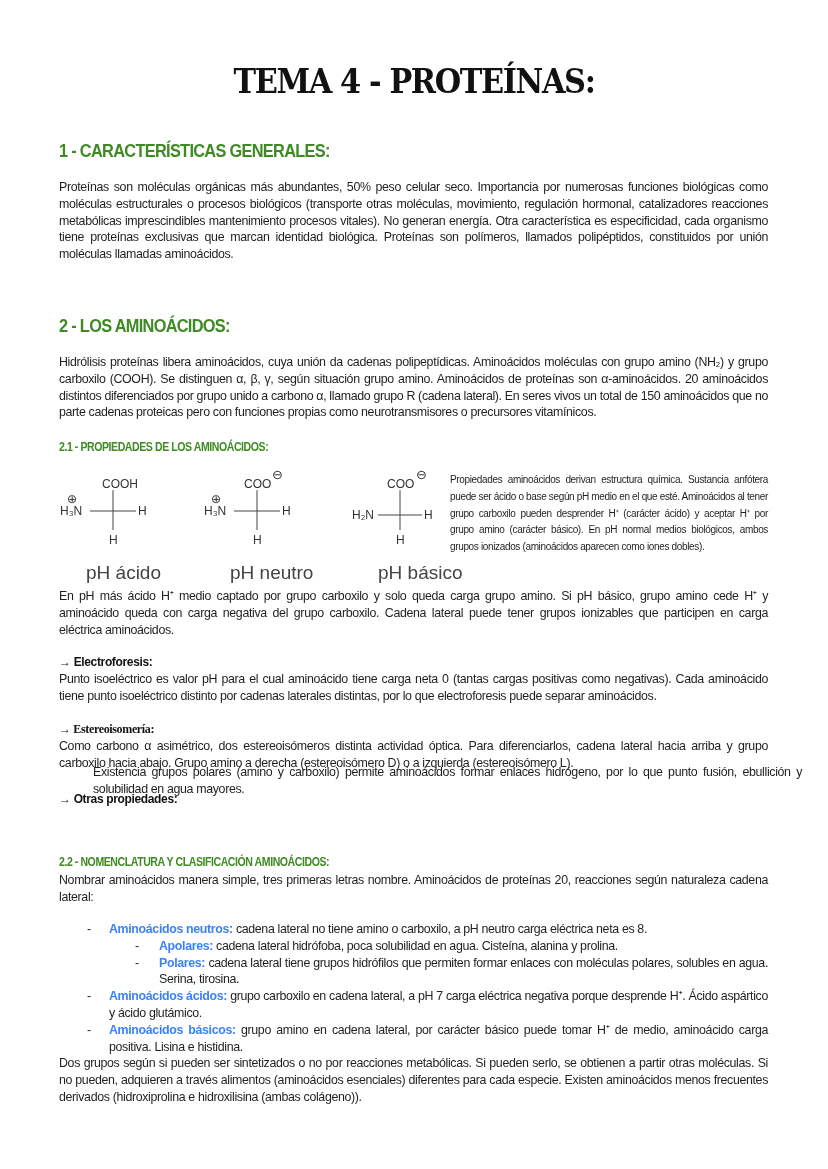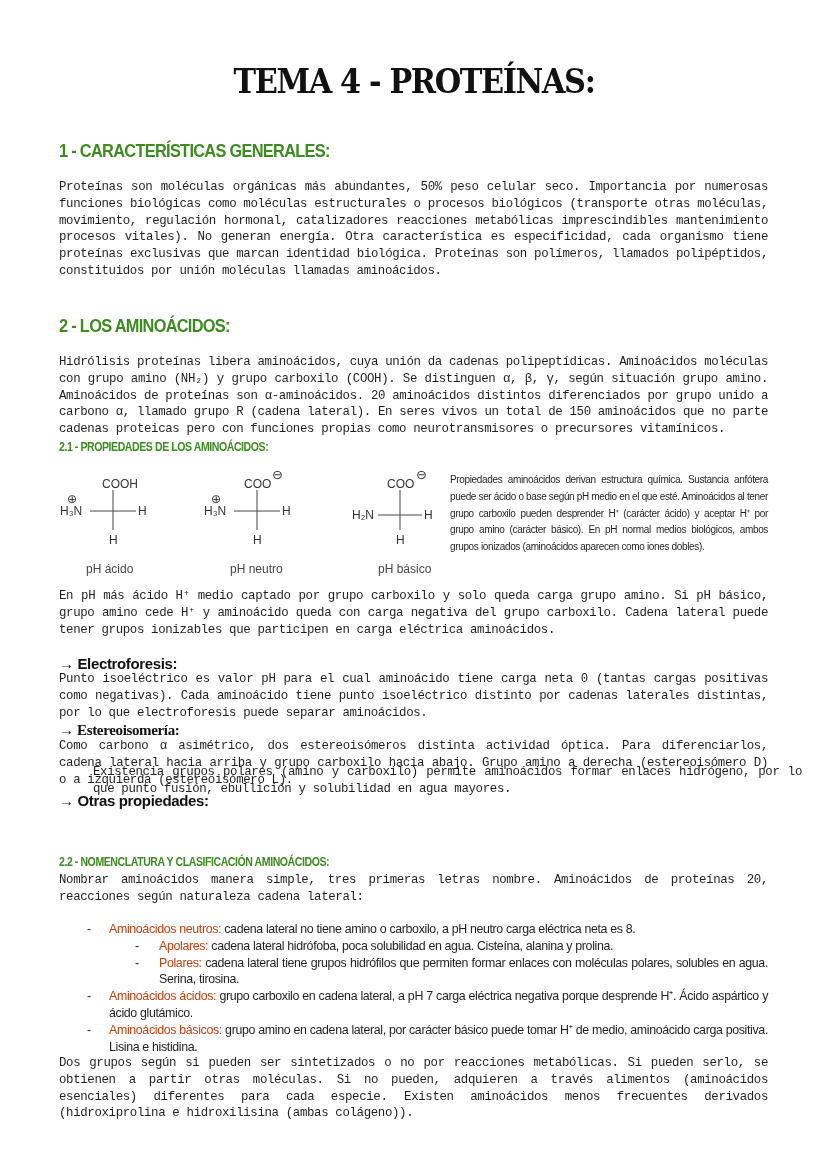--- a/index.html
+++ b/index.html
@@ -1,31 +1,31 @@
 <!DOCTYPE html>
 <html><head>
 <meta charset="utf-8">
 <style>
   html, body { margin: 0; padding: 0; background: #ffffff; }
   body { width: 828px; height: 1169px; position: relative; overflow: hidden; font-family: "Liberation Sans", sans-serif; color: #1a1a1a; }
   .title { position: absolute; left: 0; width: 828px; top: 62px; text-align: center; font-family: "DejaVu Serif", serif; font-weight: bold; font-size: 33px; letter-spacing: -1.5px; color: #111; transform: scaleX(0.92); }
   .h1 { position: absolute; left: 59px; font-family: "Liberation Sans", sans-serif; font-weight: bold; color: #3d8b22; font-size: 19px; letter-spacing: -0.8px; transform: scaleX(0.86); transform-origin: left center; }
   .h2 { position: absolute; left: 59px; font-family: "Liberation Sans", sans-serif; font-weight: bold; color: #3d8b22; font-size: 12px; letter-spacing: -0.5px; transform: scaleX(0.88); transform-origin: left center; }
-  .para { position: absolute; left: 59px; width: 709px; font-family: Liberation Mono, monospace; font-size: 12.4px; line-height: 16.8px; text-align: justify; color: #1f1f1f; letter-spacing: -0.35px; }
-  .sub { position: absolute; left: 59px; font-weight: bold; font-size: 15px; color: #111; letter-spacing: -0.35px; }
+  .para { position: absolute; left: 59px; width: 709px; font-family: Liberation Sans, sans-serif; font-size: 12.4px; line-height: 16.8px; text-align: justify; color: #1f1f1f; letter-spacing: -0.35px; }
+  .sub { position: absolute; left: 59px; font-weight: bold; font-size: 12px; color: #111; letter-spacing: -0.35px; }
   .side { position: absolute; left: 450px; top: 472px; width: 318px; font-size: 10px; line-height: 16.8px; text-align: justify; letter-spacing: -0.35px; color: #1f1f1f; }
   .struct { position: absolute; font-family: "Liberation Sans", sans-serif; color: #333; }
   .struct svg { display: block; }
-  .struct .cap { position: absolute; font-size: 12px; color: #444; white-space: nowrap; }
+  .struct .cap { position: absolute; font-size: 19px; color: #444; white-space: nowrap; }
   .list { position: absolute; left: 59px; width: 709px; font-size: 12.4px; line-height: 16.8px; letter-spacing: -0.35px; color: #1f1f1f; }
   .li { position: relative; padding-left: 50px; text-align: justify; }
   .li .dash { position: absolute; left: 28px; top: 0; }
   .li2 { position: relative; padding-left: 100px; text-align: justify; }
   .li2 .dash { position: absolute; left: 76px; top: 0; }
-  b { font-weight: normal; color: #c2410c; }
+  b { font-weight: bold; color: #3b82f6; }
 </style>
 </head>
 <body>
 
 <div class="title">TEMA 4 - PROTEÍNAS:</div>
 
 <div class="h1" style="top:140px;">1 - CARACTERÍSTICAS GENERALES:</div>
 <div class="para" style="top:179px;">Proteínas son moléculas orgánicas más abundantes, 50% peso celular seco. Importancia por numerosas funciones biológicas como moléculas estructurales o procesos biológicos (transporte otras moléculas, movimiento, regulación hormonal, catalizadores reacciones metabólicas imprescindibles mantenimiento procesos vitales). No generan energía. Otra característica es especificidad, cada organismo tiene proteínas exclusivas que marcan identidad biológica. Proteínas son polímeros, llamados polipéptidos, constituidos por unión moléculas llamadas aminoácidos.</div>
 
 <div class="h1" style="top:315px;">2 - LOS AMINOÁCIDOS:</div>

